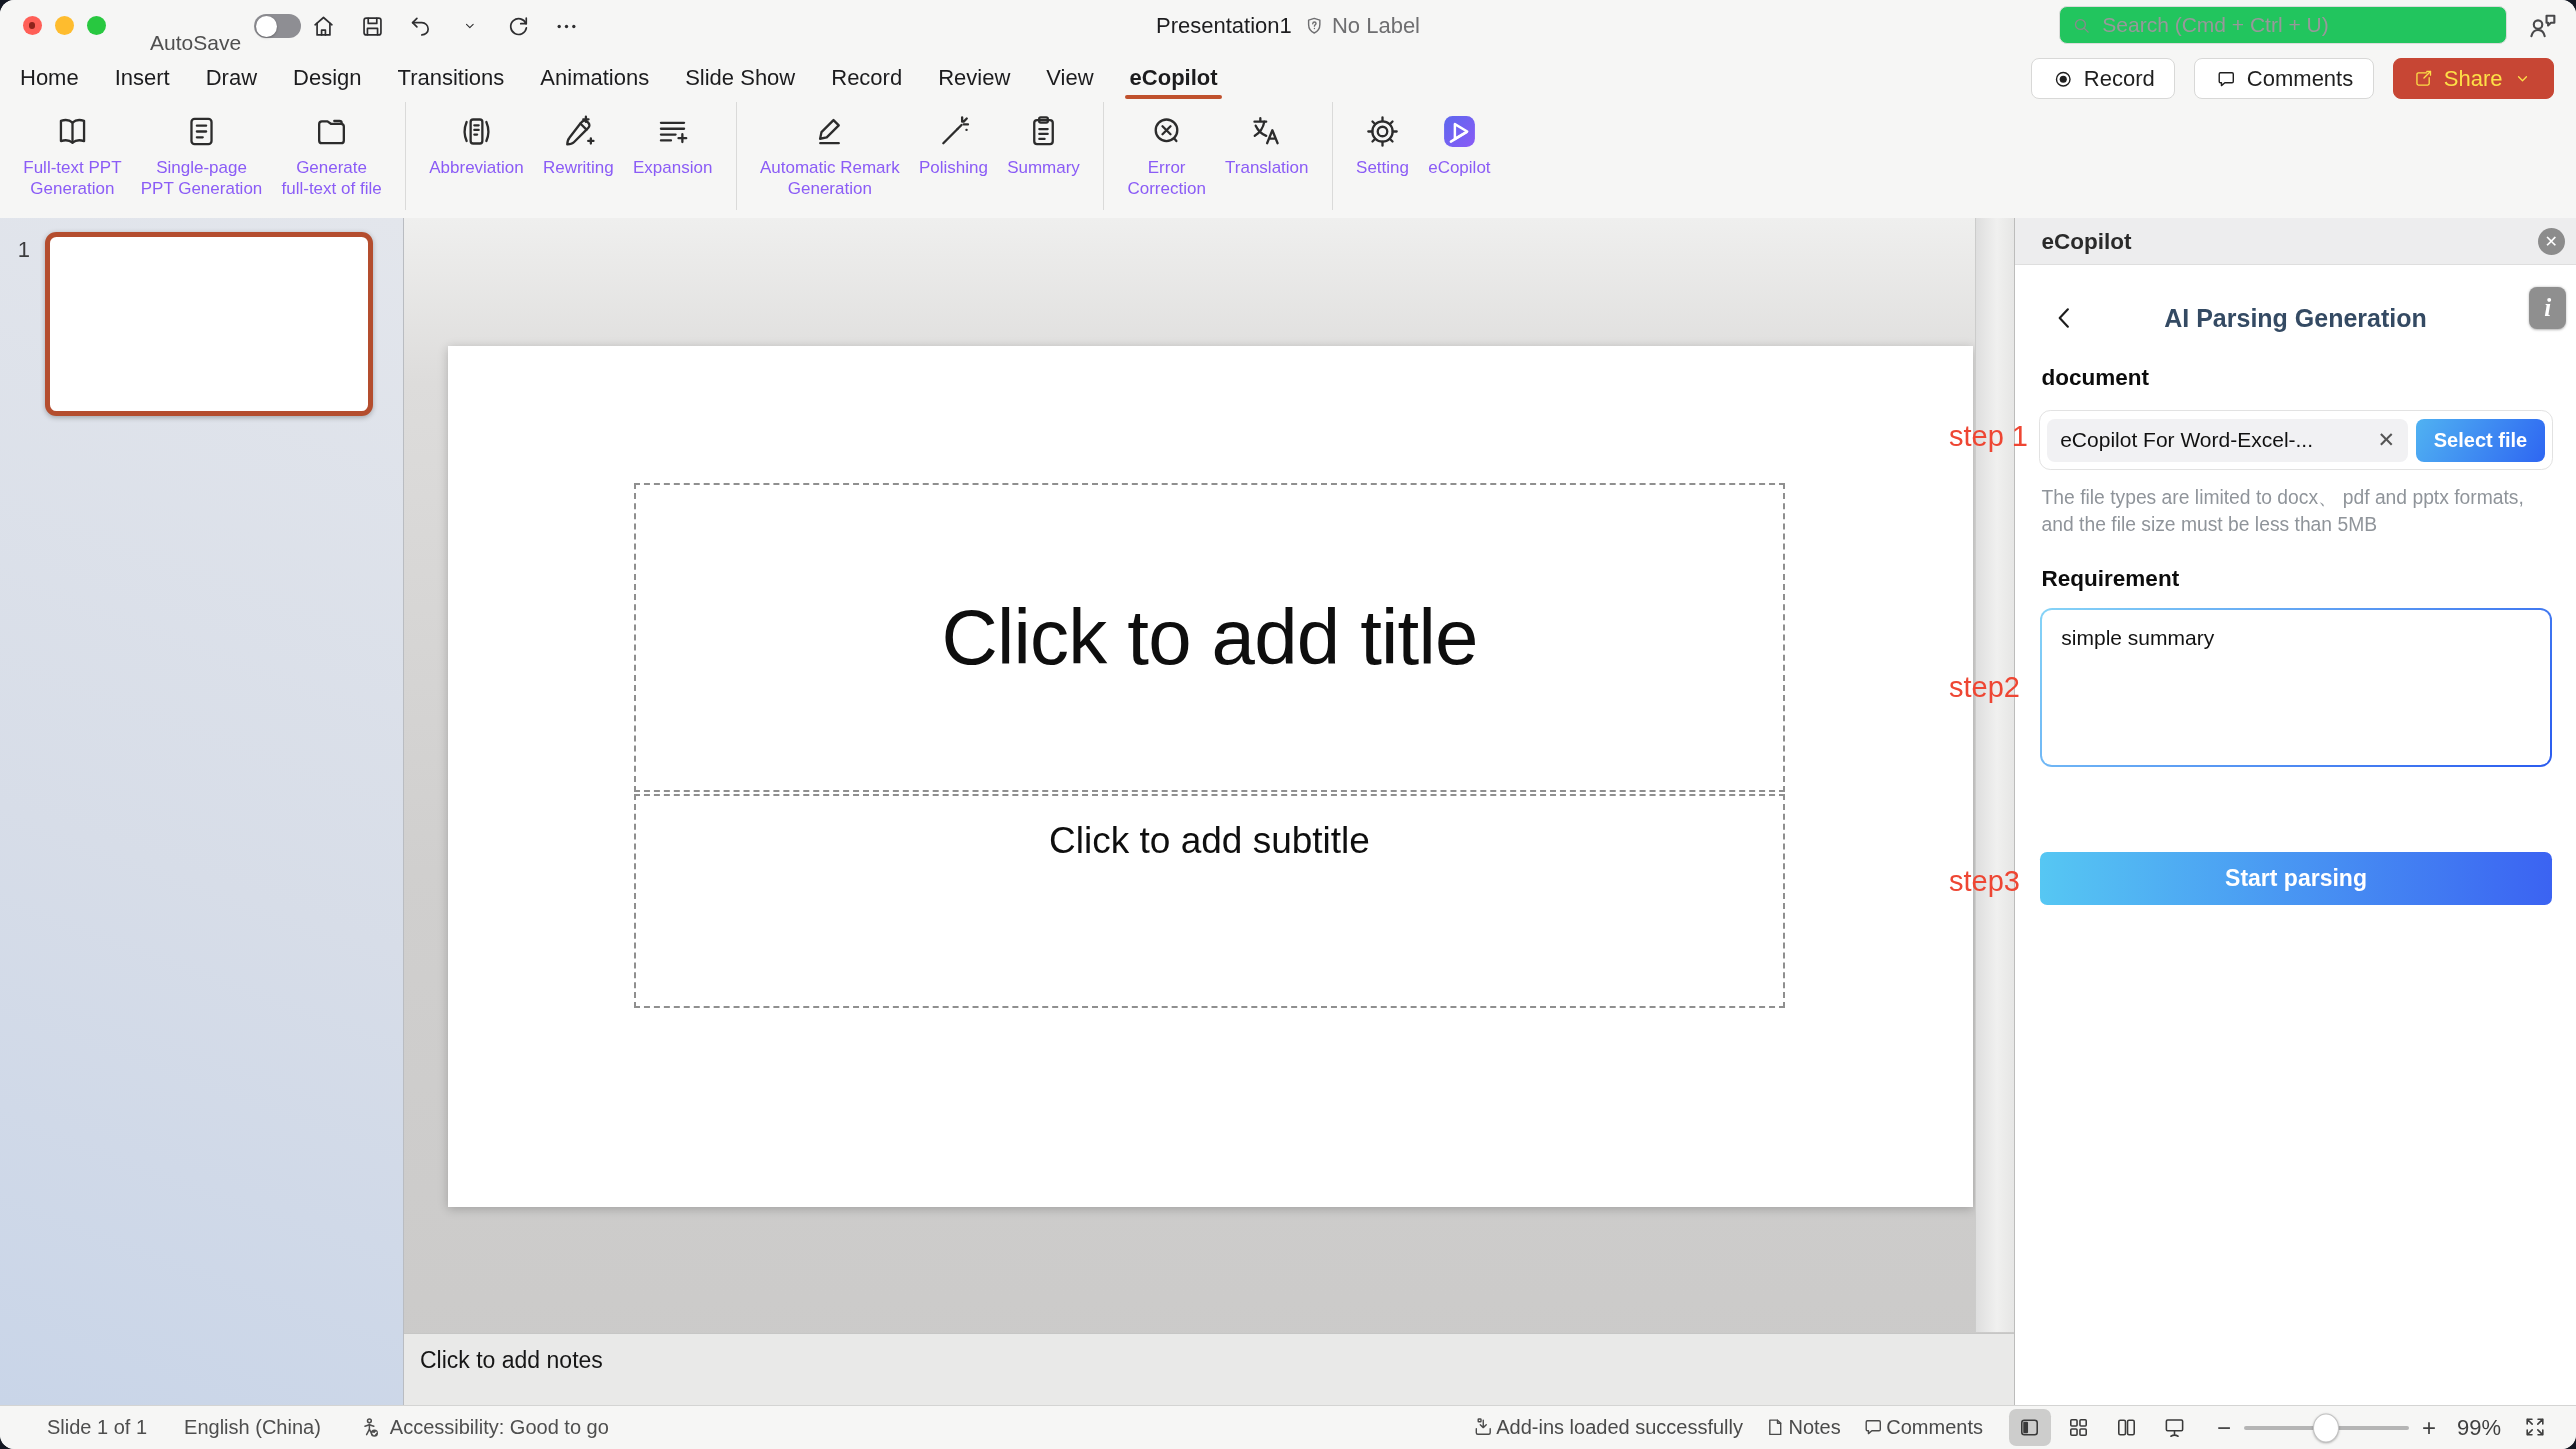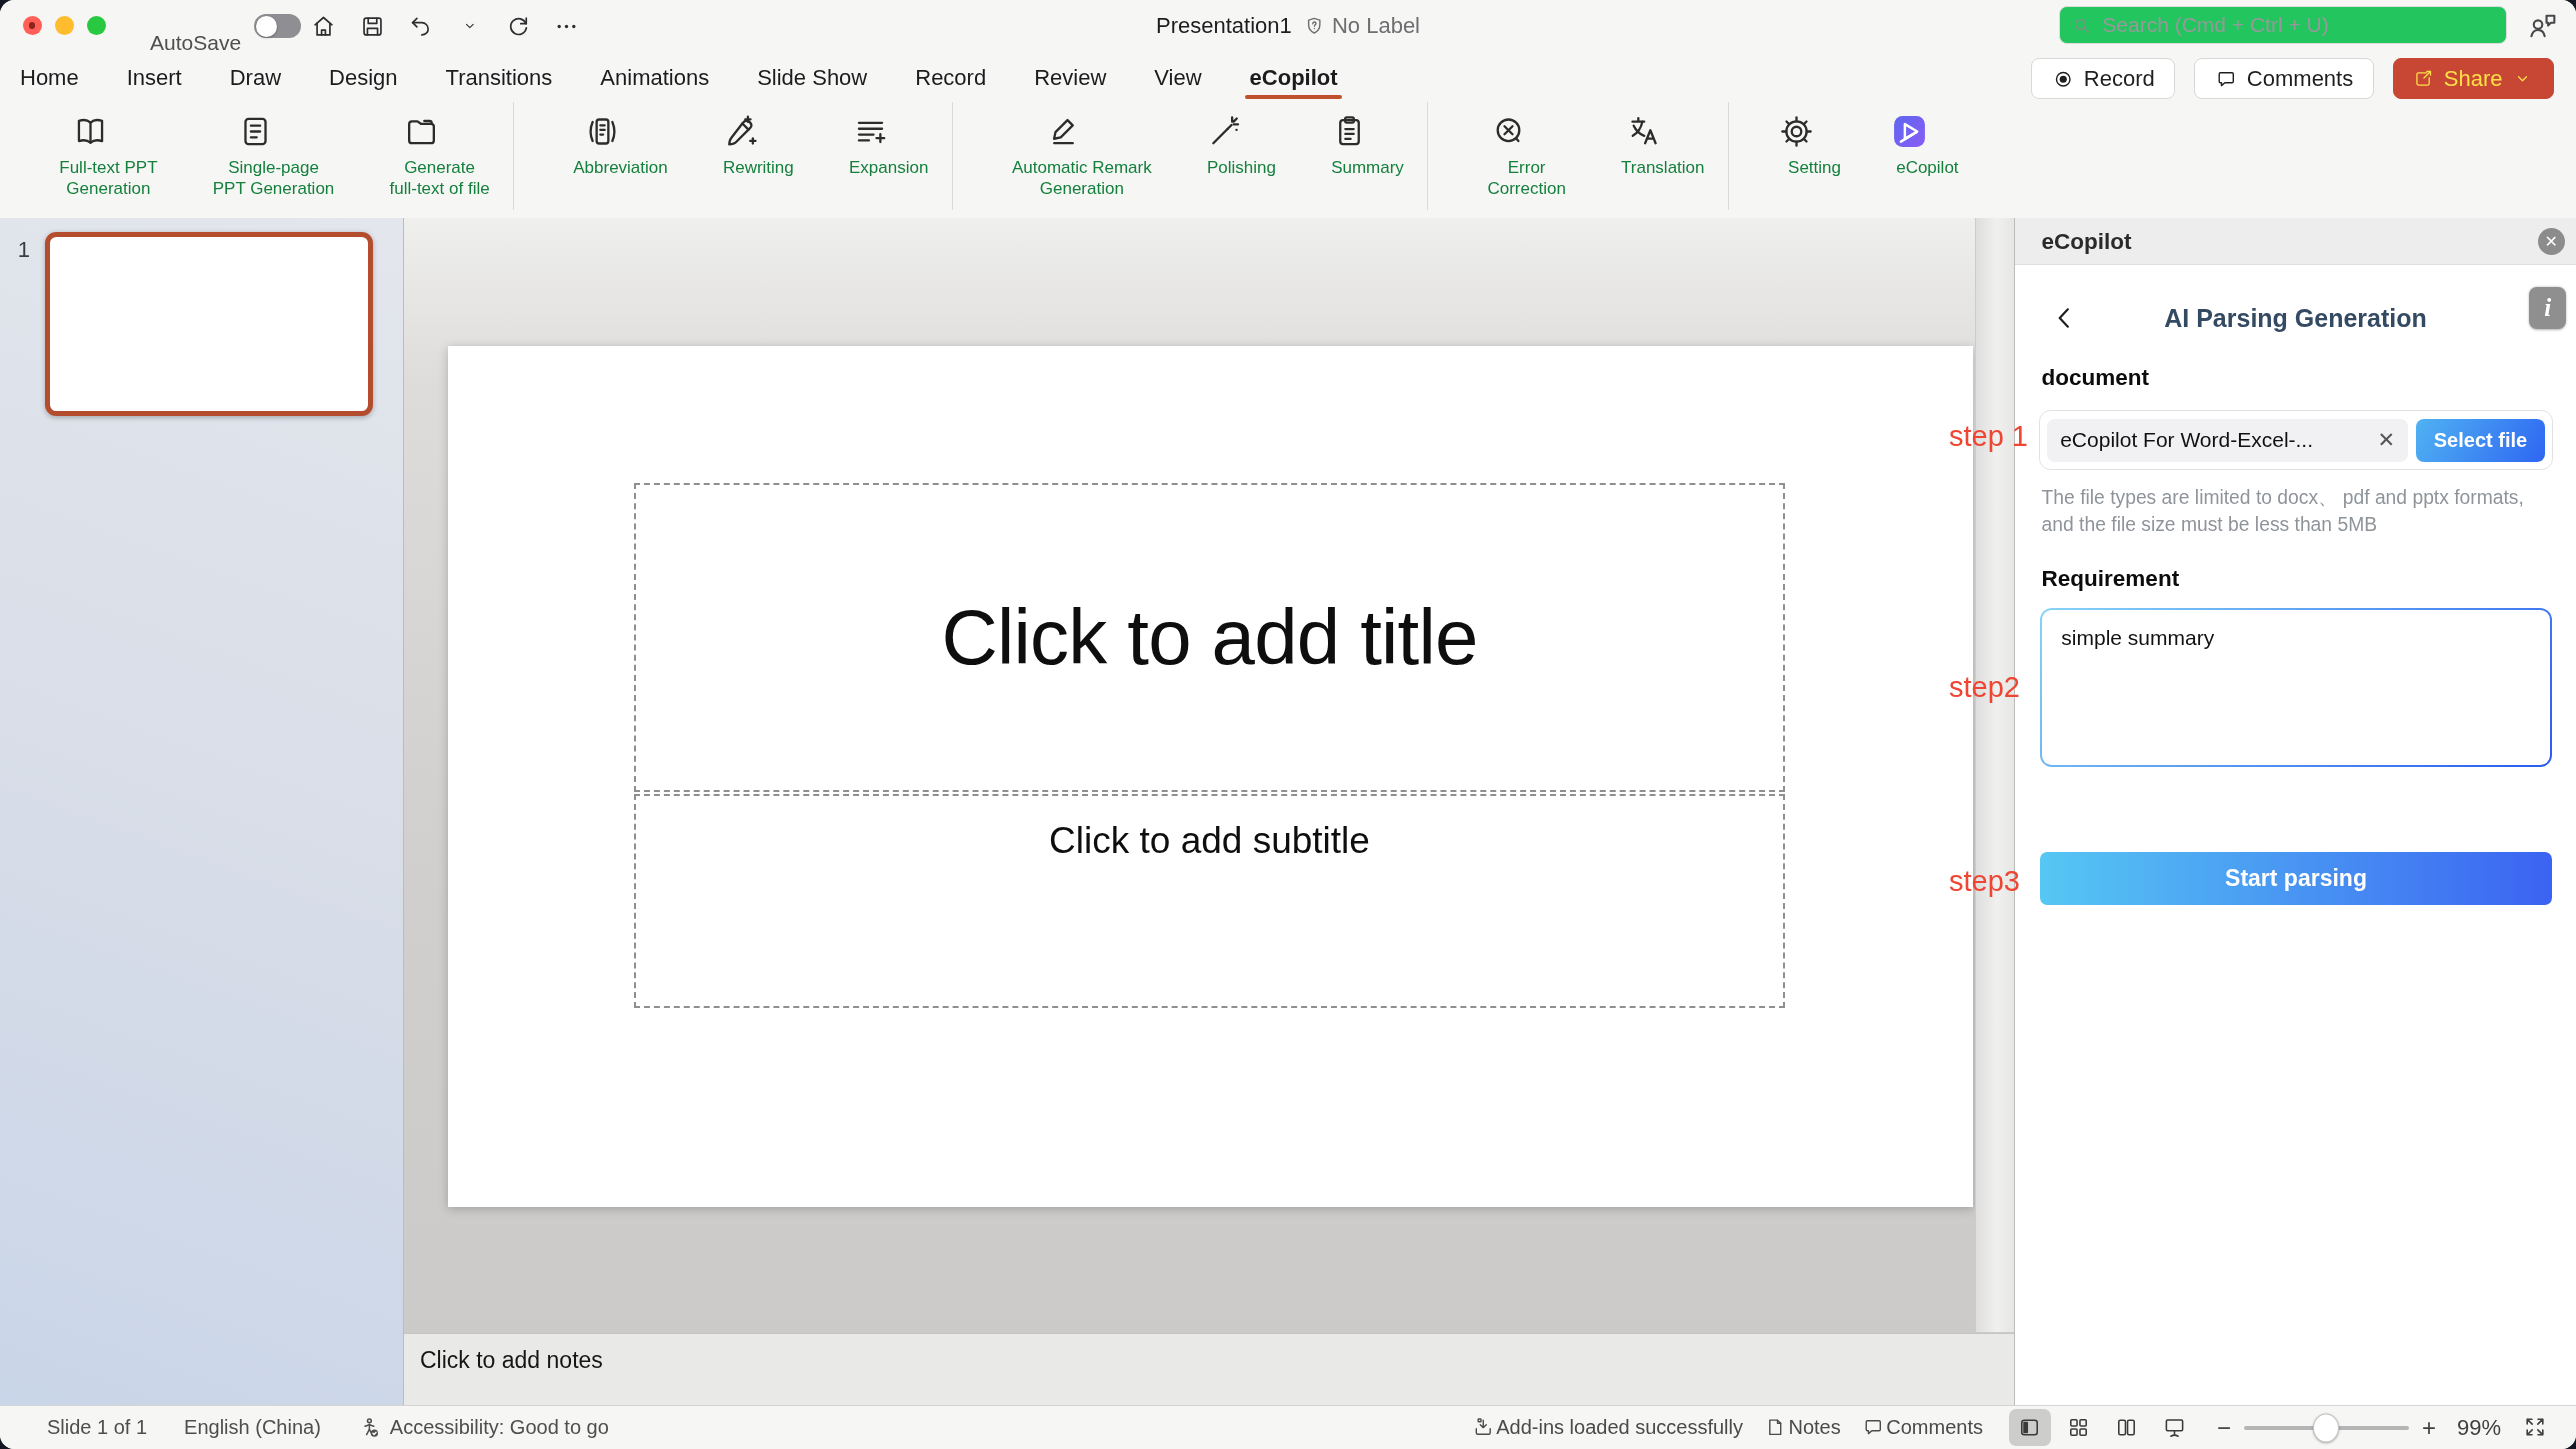--- a/index.html
+++ b/index.html
@@ -30,39 +30,39 @@
   .doc-label svg{width:22.5px;height:22.5px;}
   .searchbox{position:absolute;right:69px;top:6.4px;width:448px;height:38px;background:#22c55e;border:1.2px solid #dcdcdb;border-radius:8px;display:flex;align-items:center;padding:0 11.3px;box-sizing:border-box;gap:8px;}
   .searchbox svg{width:21px;height:21px;color:#8a8a8c;flex:none;}
   .searchbox input{border:none;outline:none;background:transparent;font-size:21px;color:#333;width:100%;font-family:inherit;}
   .searchbox input::placeholder{color:#98989a;}
   .people-btn{position:absolute;right:13px;top:8.9px;width:37px;height:34px;color:#49494b;}
   .people-btn svg{width:34px;height:34px;}
 
   
   .menubar{position:absolute;left:0;top:52px;width:100%;height:51px;background:#f6f6f5;}
-  .tabs{position:absolute;left:20px;top:0;height:51px;display:flex;align-items:center;gap:48px;}
+  .tabs{position:absolute;left:20px;top:0;height:51px;display:flex;align-items:center;gap:36px;}
   .tab{position:relative;font-size:22px;color:#1c1c1e;cursor:default;}
   .tab .tab-underline{display:none;}
   .tab.active{font-weight:700;}
   .tab.active .tab-underline{display:block;position:absolute;left:-4.8px;right:-4.8px;bottom:-8.9px;height:4.8px;border-radius:2.4px;background:#c0512d;}
   .menu-actions{position:absolute;right:22.5px;top:6.4px;display:flex;gap:19.3px;}
   .mbtn{height:39px;border-radius:8px;border:1.2px solid #d8d8d7;background:#fff;display:flex;align-items:center;gap:9.7px;padding:0 19.3px;font-size:22px;color:#1f1f1f;}
   .mbtn svg{width:22.5px;height:22.5px;}
   .mbtn.share{background:#c74634;border-color:#c74634;color:#fde047;}
   .mbtn.share svg{width:21px;height:21px;}
   .mbtn .chev{width:16px;height:16px;}
 
   
   .ribbon{position:absolute;left:0;top:102px;width:100%;height:116px;background:#f6f6f5;border-bottom:0.8px solid #cfcfce;display:flex;align-items:flex-start;}
   .rgroup{display:flex;align-items:flex-start;gap:8px;padding:4.8px 17.7px 0;height:103px;}
   .rgroup:not(:first-child){border-left:0.8px solid #dadad9;}
   .ritem{display:flex;flex-direction:column;align-items:center;padding:0 5.6px;}
   .ritem .ric{width:37px;height:37px;color:#2c2c2c;margin:6.4px 0 7.2px;}
-  .rlabel{font-size:17px;line-height:21px;color:#15803d;text-align:left;white-space:nowrap;margin-left:36px;}
+  .rlabel{font-size:17px;line-height:21px;color:#8b5cf6;text-align:left;white-space:nowrap;}
 
   
   .content{position:absolute;left:0;top:218px;width:100%;height:1187px;}
 
   .sidebar{position:absolute;left:0;top:0;width:404px;height:100%;background:linear-gradient(200deg,#e3e6ec 0%,#d7dde8 55%,#c9d5e8 100%);border-right:0.8px solid #b9bcc1;box-sizing:border-box;}
   .thumb-num{position:absolute;left:17.7px;top:19.3px;font-size:22px;color:#3c3c3e;}
   .thumb{position:absolute;left:45px;top:13.7px;width:328px;height:184px;background:#fff;border:5.6px solid #b44d2e;border-radius:11.3px;box-shadow:0 1.6px 4.8px rgba(0,0,0,.25);box-sizing:border-box;}
 
   .editor{position:absolute;left:404px;top:0;width:1610px;height:100%;background:linear-gradient(180deg,#efefee 0%,#dddcdb 14%,#d0cfce 55%,#cbcac9 100%);}
   .canvas{position:absolute;left:44px;top:128px;width:1525px;height:861px;background:#fff;box-shadow:0 2.4px 9.7px rgba(0,0,0,.22);}

